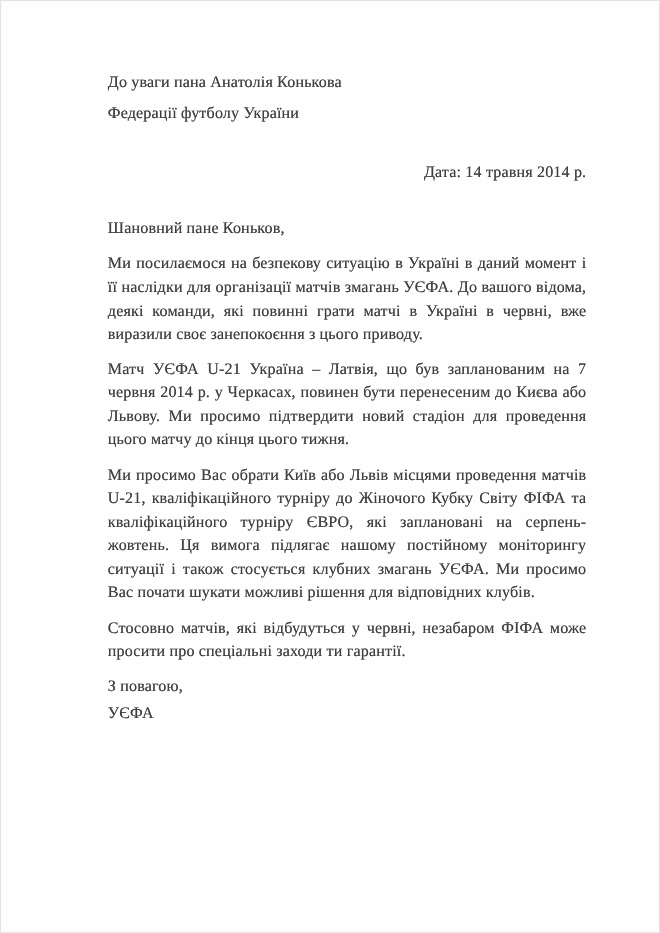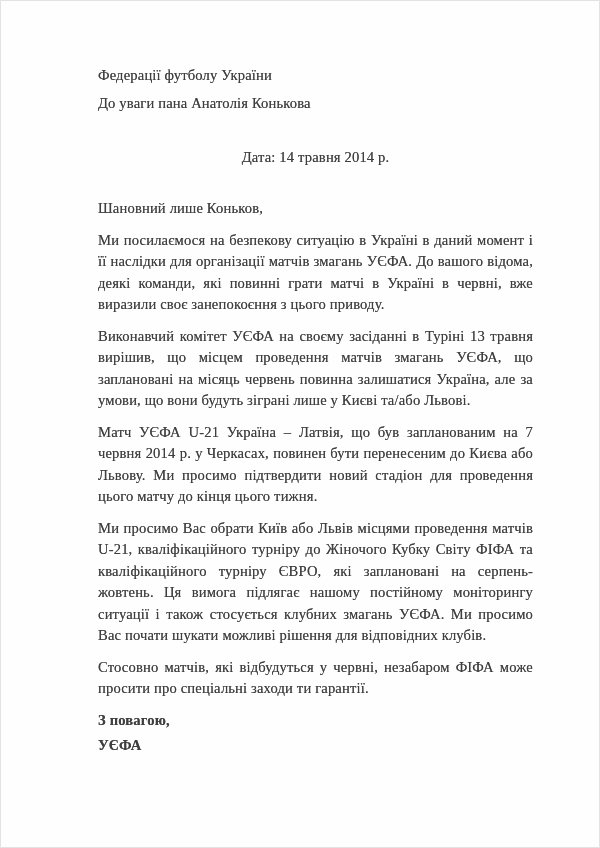--- a/index.html
+++ b/index.html
@@ -17,48 +17,47 @@
     padding: 64px 66px 40px 97px;
     color: #3f3f3f;
     font-size: 14.6px;
     line-height: 21.5px;
     letter-spacing: 0.15px;
     text-shadow: 0 0 0.6px rgba(70,70,70,0.75);
     overflow: hidden;
   }
   .addr-block div { margin-bottom: 6.5px; }
   .date-line {
-    text-align: center;
+    text-align: right;
     margin-top: 32px;
     margin-bottom: 30px;
   }
   .salutation { margin-bottom: 4px; }
   .para {
     text-align: justify;
     margin-top: 10px;
     margin-bottom: 10px;
   }
-  .closing-block div { margin-top: 4px; margin-bottom: 4px; font-weight: bold; }
+  .closing-block div { margin-top: 4px; margin-bottom: 4px; }
 </style>
 </head>
 <body>
 
 <div class="page">
 
   <div class="addr-block">
+    <div>До уваги пана Анатолія Конькова</div>
     <div>Федерації футболу України</div>
-    <div>До уваги пана Анатолія Конькова</div>
   </div>
 
   <div class="date-line">Дата: 14 травня 2014 р.</div>
 
-  <div class="salutation">Шановний лише Коньков,</div>
+  <div class="salutation">Шановний пане Коньков,</div>
 
   <p class="para">Ми посилаємося на безпекову ситуацію в Україні в даний момент і її наслідки для організації матчів змагань УЄФА. До вашого відома, деякі команди, які повинні грати матчі в Україні в червні, вже виразили своє занепокоєння з цього приводу.</p>
-  <p class="para">Виконавчий комітет УЄФА на своєму засіданні в Туріні 13 травня вирішив, що місцем проведення матчів змагань УЄФА, що заплановані на місяць червень повинна залишатися Україна, але за умови, що вони будуть зіграні лише у Києві та/або Львові.</p>
   <p class="para">Матч УЄФА U-21 Україна – Латвія, що був запланованим на 7 червня 2014 р. у Черкасах, повинен бути перенесеним до Києва або Львову. Ми просимо підтвердити новий стадіон для проведення цього матчу до кінця цього тижня.</p>
   <p class="para">Ми просимо Вас обрати Київ або Львів місцями проведення матчів U-21, кваліфікаційного турніру до Жіночого Кубку Світу ФІФА та кваліфікаційного турніру ЄВРО, які заплановані на серпень-жовтень. Ця вимога підлягає нашому постійному моніторингу ситуації і також стосується клубних змагань УЄФА. Ми просимо Вас почати шукати можливі рішення для відповідних клубів.</p>
   <p class="para">Стосовно матчів, які відбудуться у червні, незабаром ФІФА може просити про спеціальні заходи ти гарантії.</p>
 
   <div class="closing-block">
     <div>З повагою,</div>
     <div>УЄФА</div>
   </div>
 
 </div>

